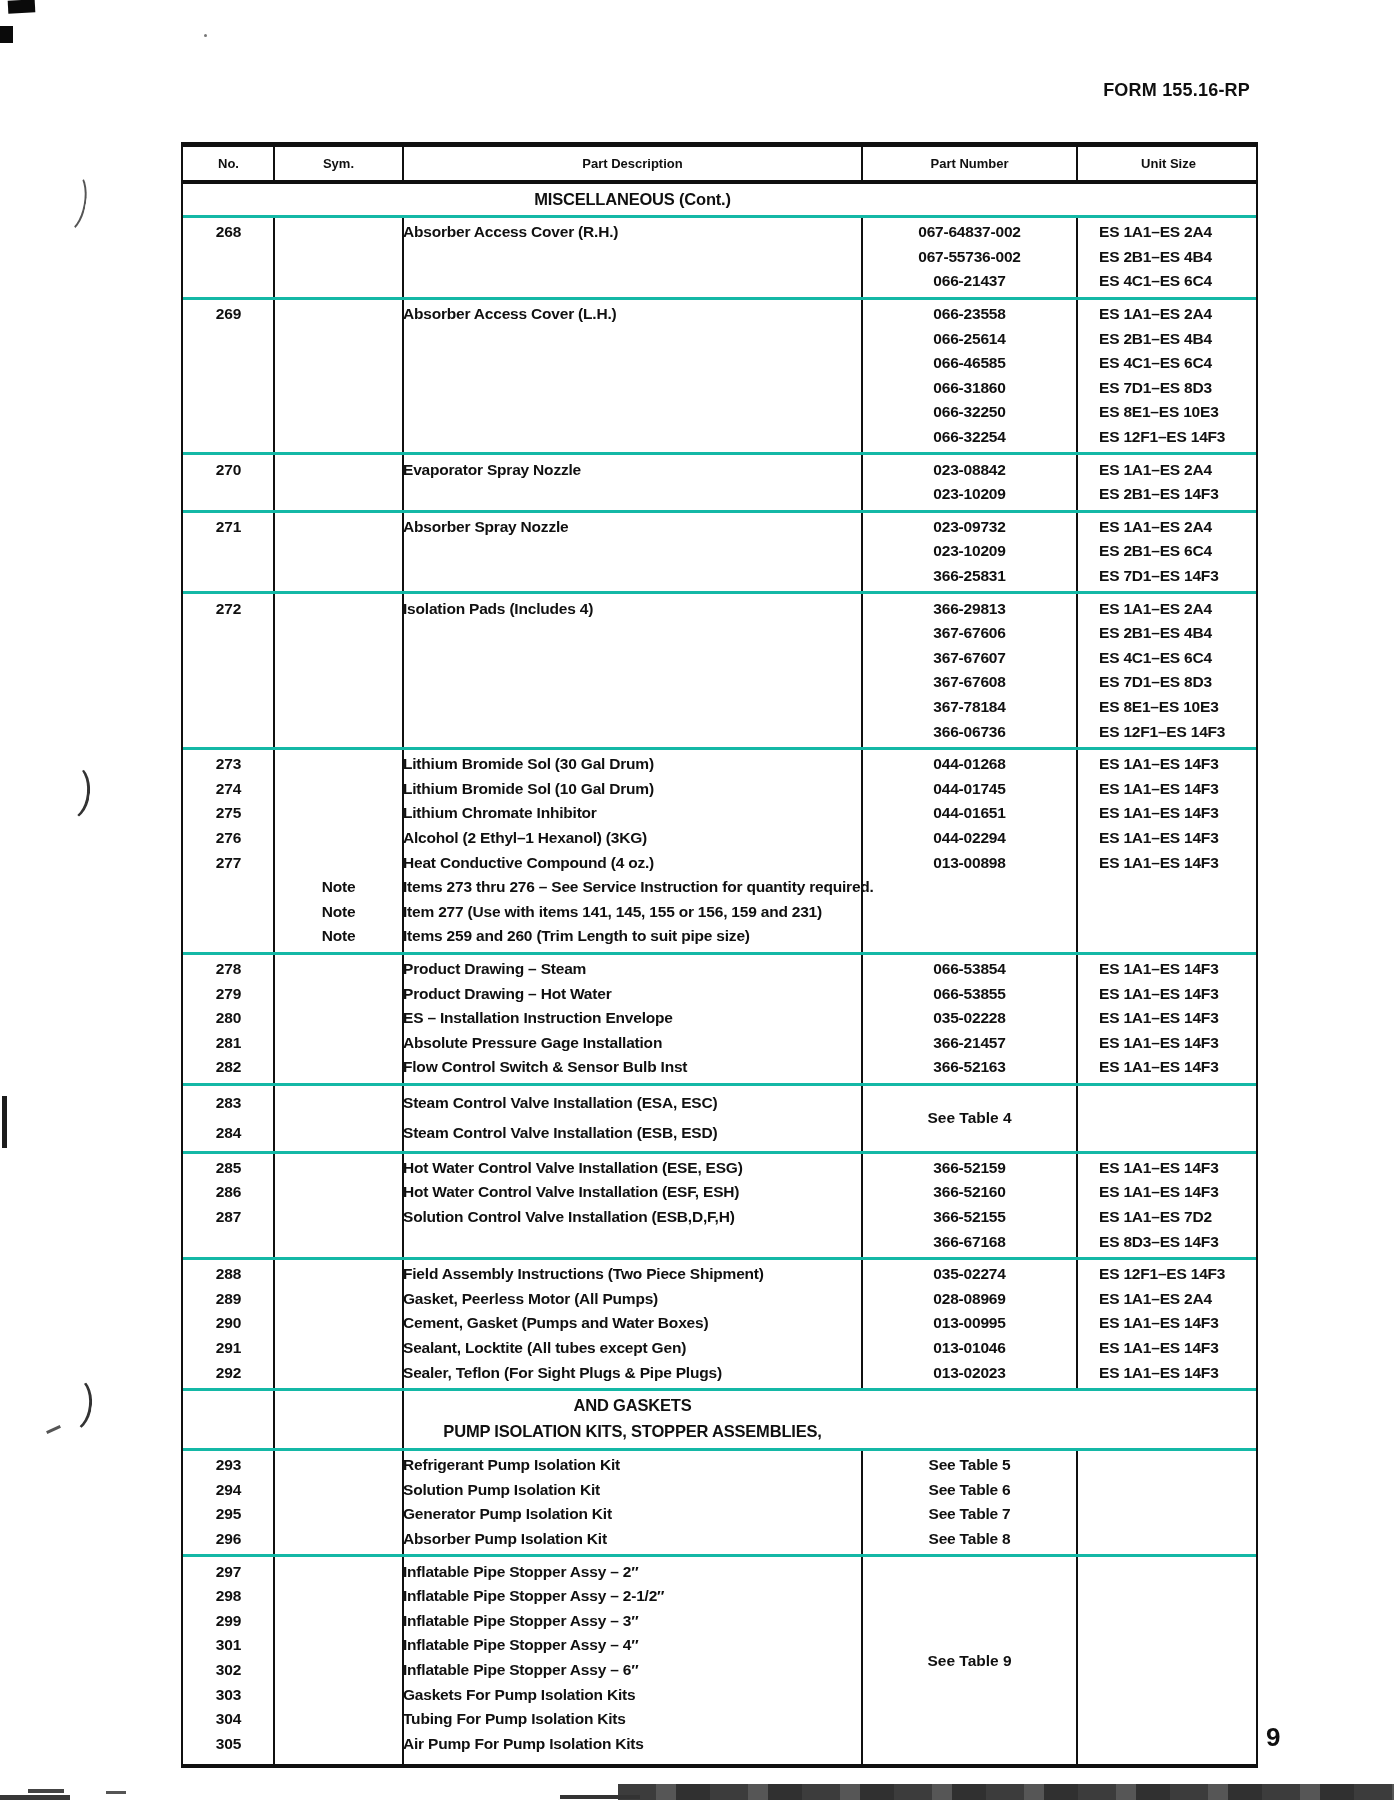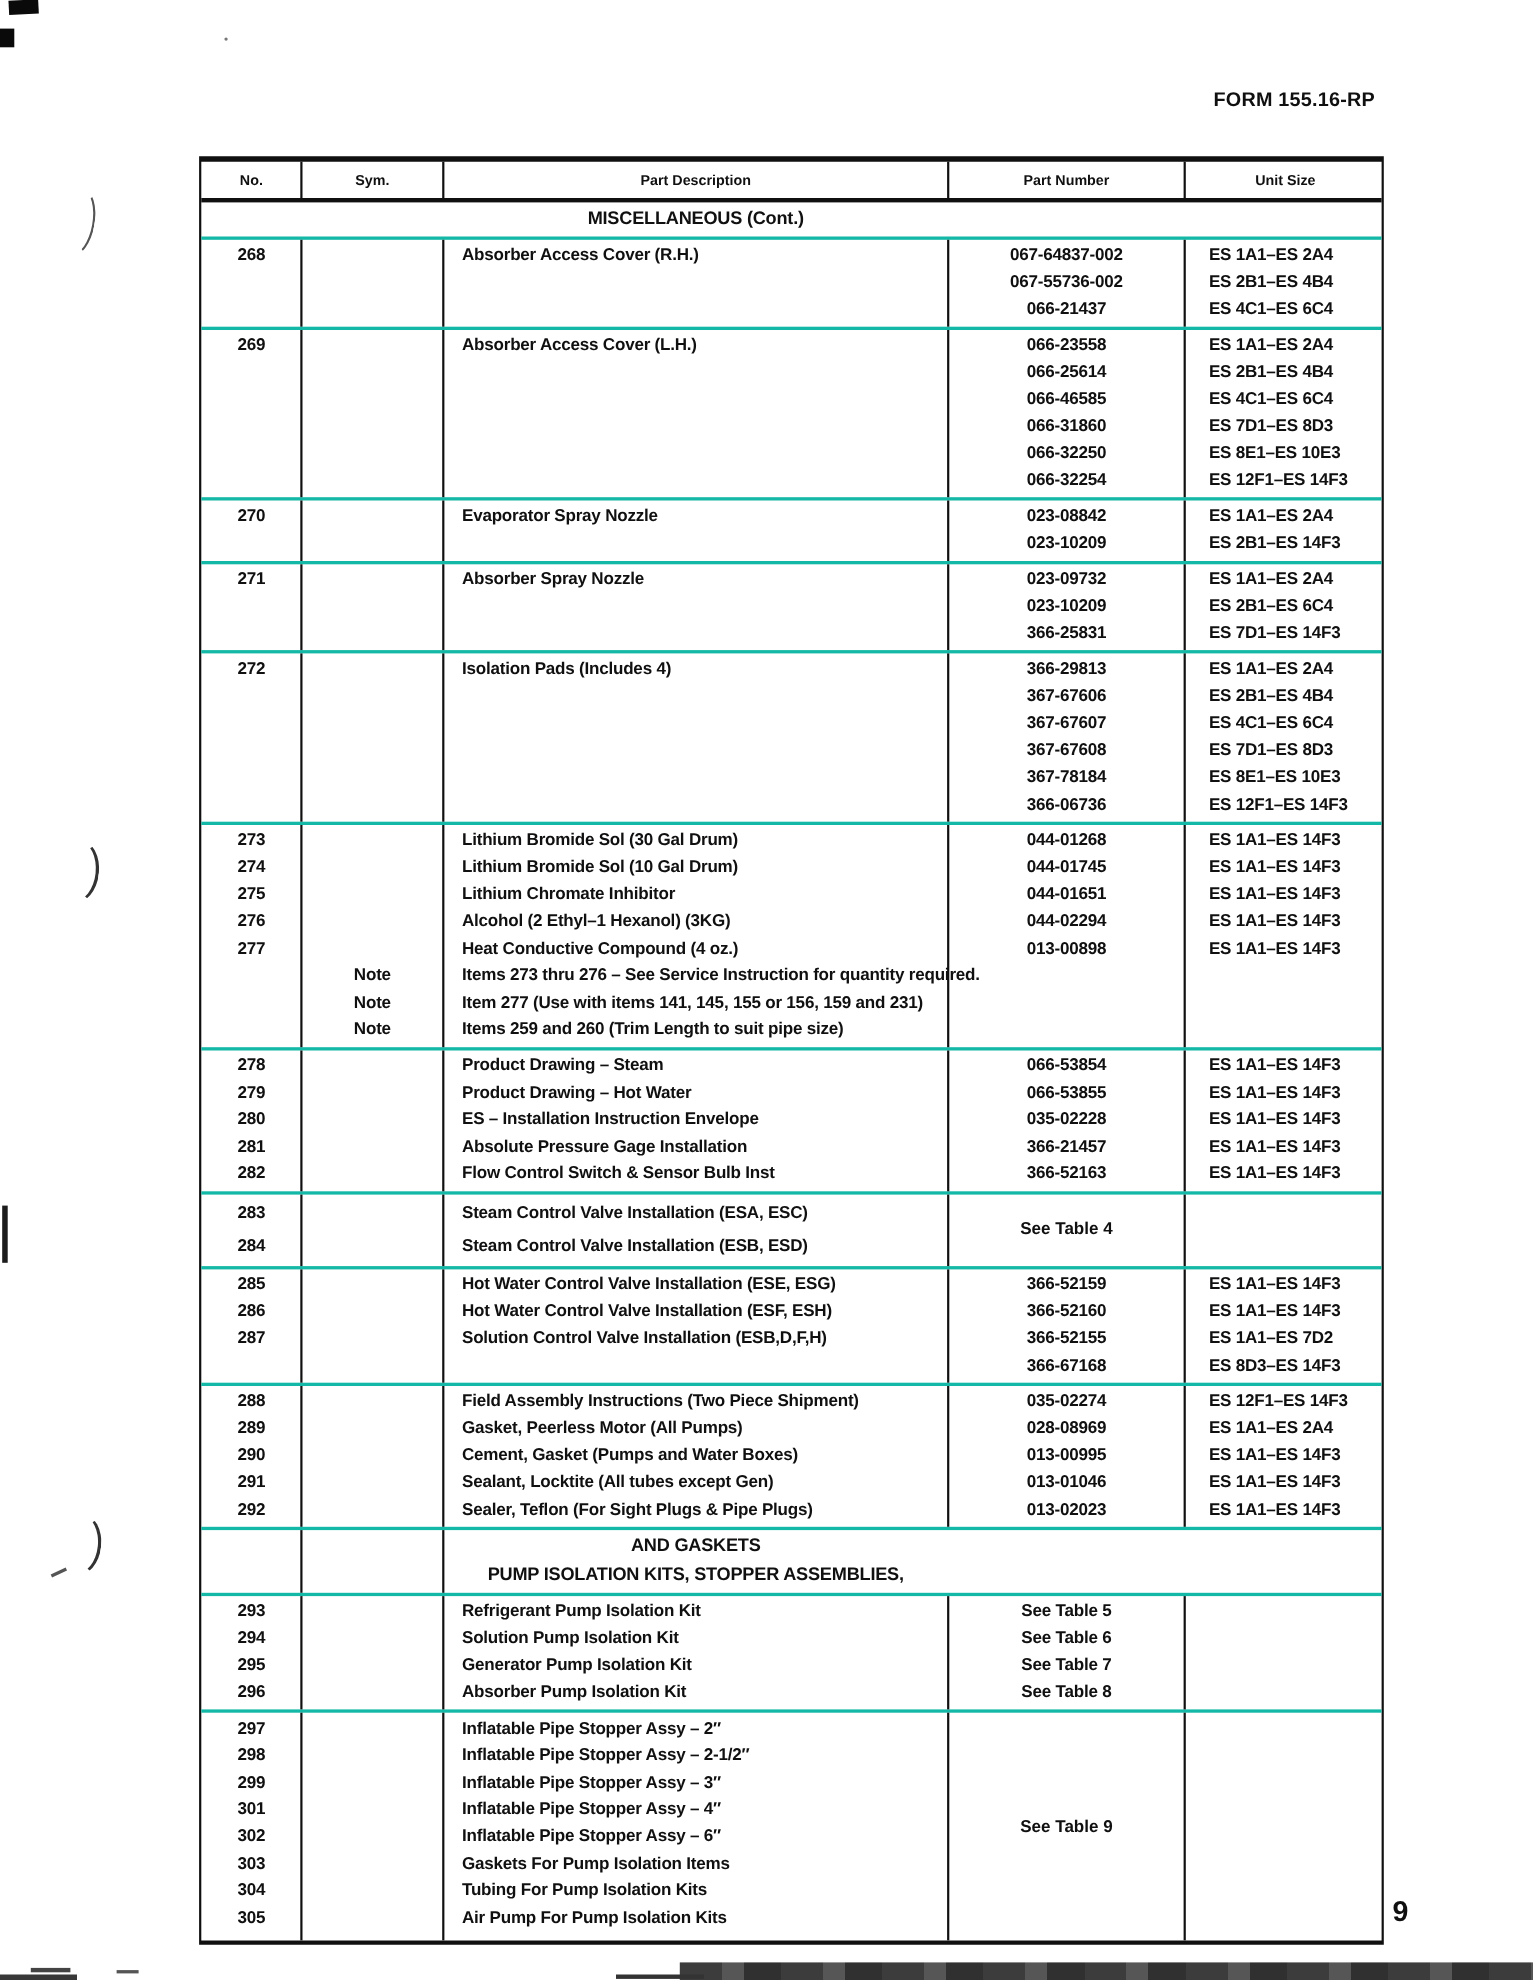--- a/index.html
+++ b/index.html
@@ -33,21 +33,21 @@
   .block{position:relative;border-bottom:3px solid #14b8a6;padding:2px 0 3px 0;}
   .block:last-child{border-bottom:none;padding-bottom:8px;}
   .row,.srow{
     display:grid;grid-template-columns:91px 129px 459px 215px 183px;
     height:var(--rh,24.6px);align-items:center;
     font-weight:bold;font-size:15.5px;letter-spacing:-0.2px;
     position:relative;z-index:1;
   }
   .srow{height:26px;font-size:16.5px;}
   .c-no,.c-sym{text-align:center;}
-  .c-desc{padding-left:17px;white-space:nowrap;}
+  .c-desc{white-space:nowrap;}
   .c-desc.wide{overflow:visible;}
   .c-pn{text-align:center;white-space:nowrap;}
   .c-size{padding-left:22px;white-space:nowrap;}
   .c-desc-center{grid-column:3;text-align:center;white-space:nowrap;}
   .vline{position:absolute;top:0;bottom:0;width:2px;background:#101010;z-index:0;}
   .center-pn{
     position:absolute;left:679px;width:215px;top:0;bottom:0;
     display:flex;align-items:center;justify-content:center;
     font-weight:bold;font-size:15.5px;z-index:1;
   }
@@ -559,21 +559,21 @@
           <div class="row">
             <div class="c-no">302</div>
             <div class="c-sym"></div>
             <div class="c-desc">Inflatable Pipe Stopper Assy – 6″</div>
             <div class="c-pn"></div>
             <div class="c-size"></div>
           </div>
           <div class="row">
             <div class="c-no">303</div>
             <div class="c-sym"></div>
-            <div class="c-desc">Gaskets For Pump Isolation Items</div>
+            <div class="c-desc">Gaskets For Pump Isolation Kits</div>
             <div class="c-pn"></div>
             <div class="c-size"></div>
           </div>
           <div class="row">
             <div class="c-no">304</div>
             <div class="c-sym"></div>
             <div class="c-desc">Tubing For Pump Isolation Kits</div>
             <div class="c-pn"></div>
             <div class="c-size"></div>
           </div>

